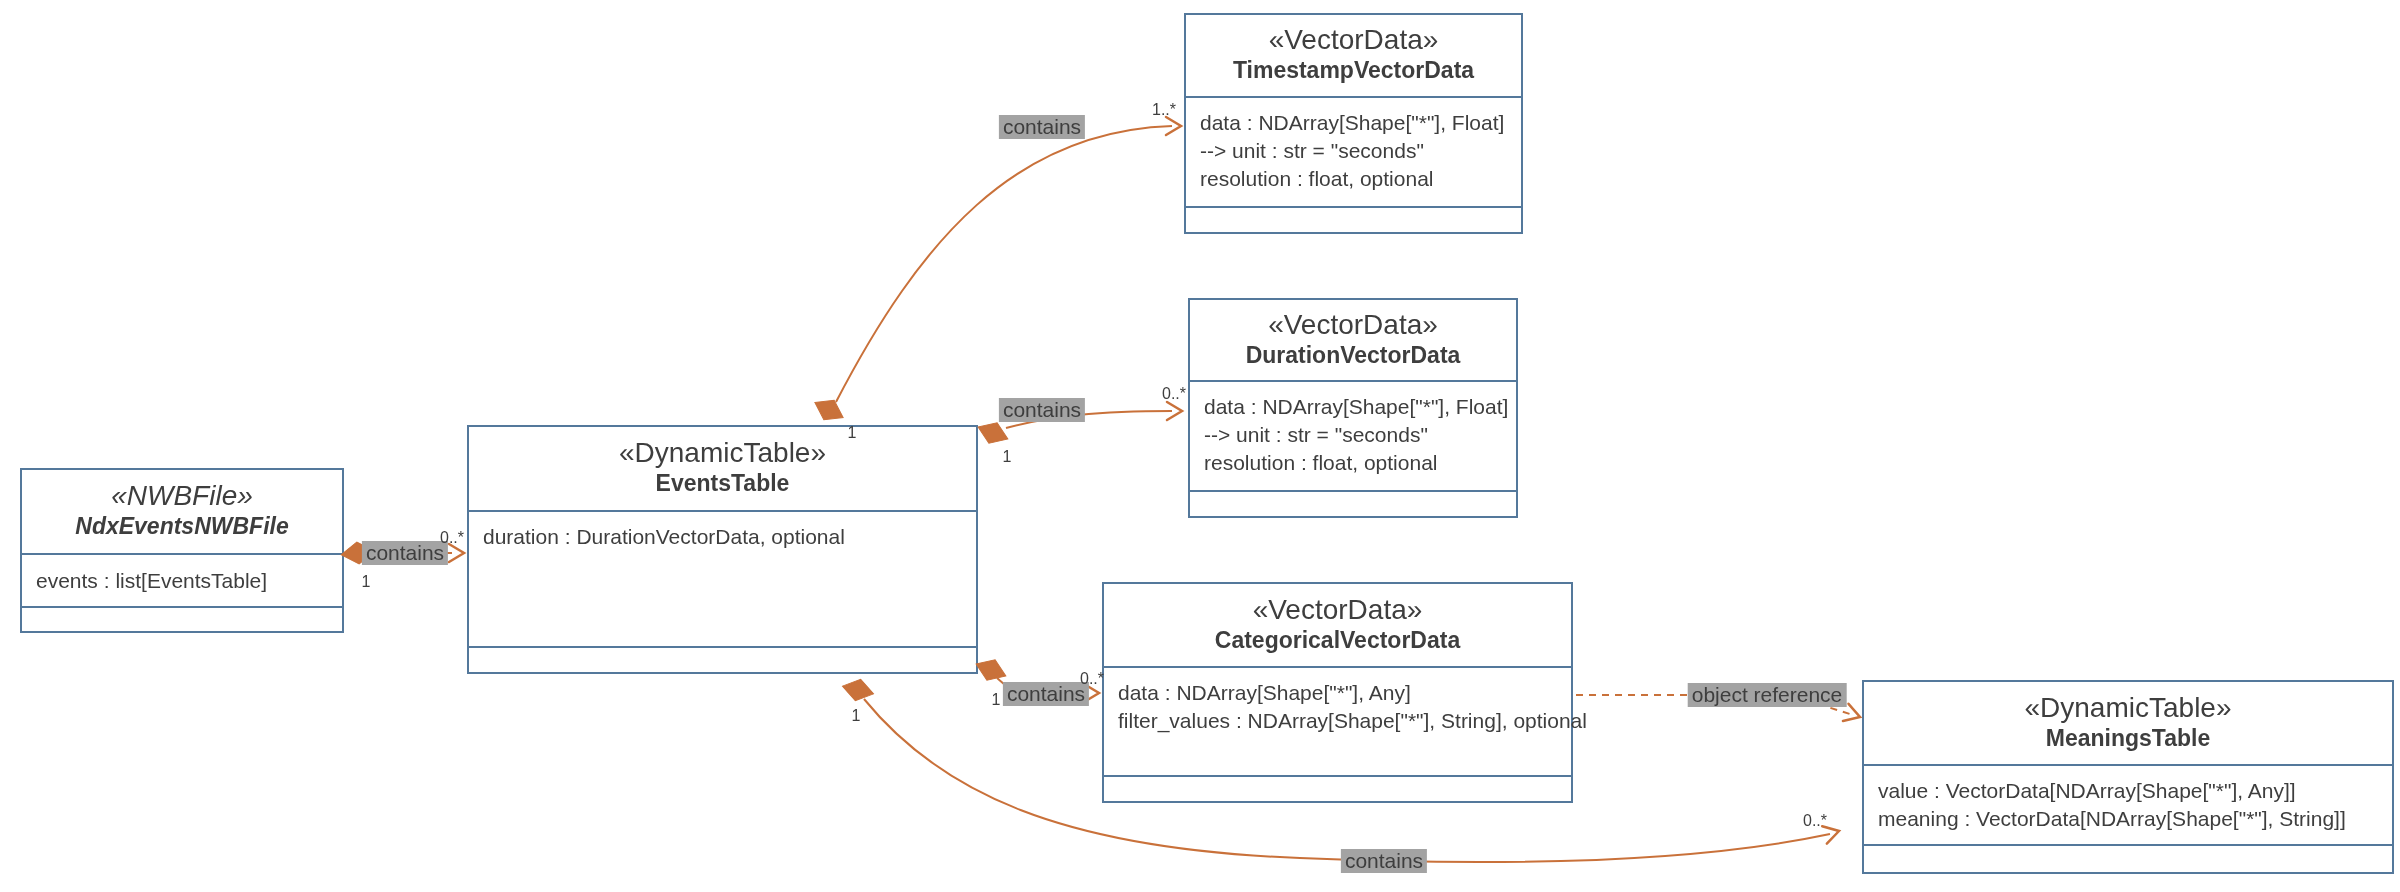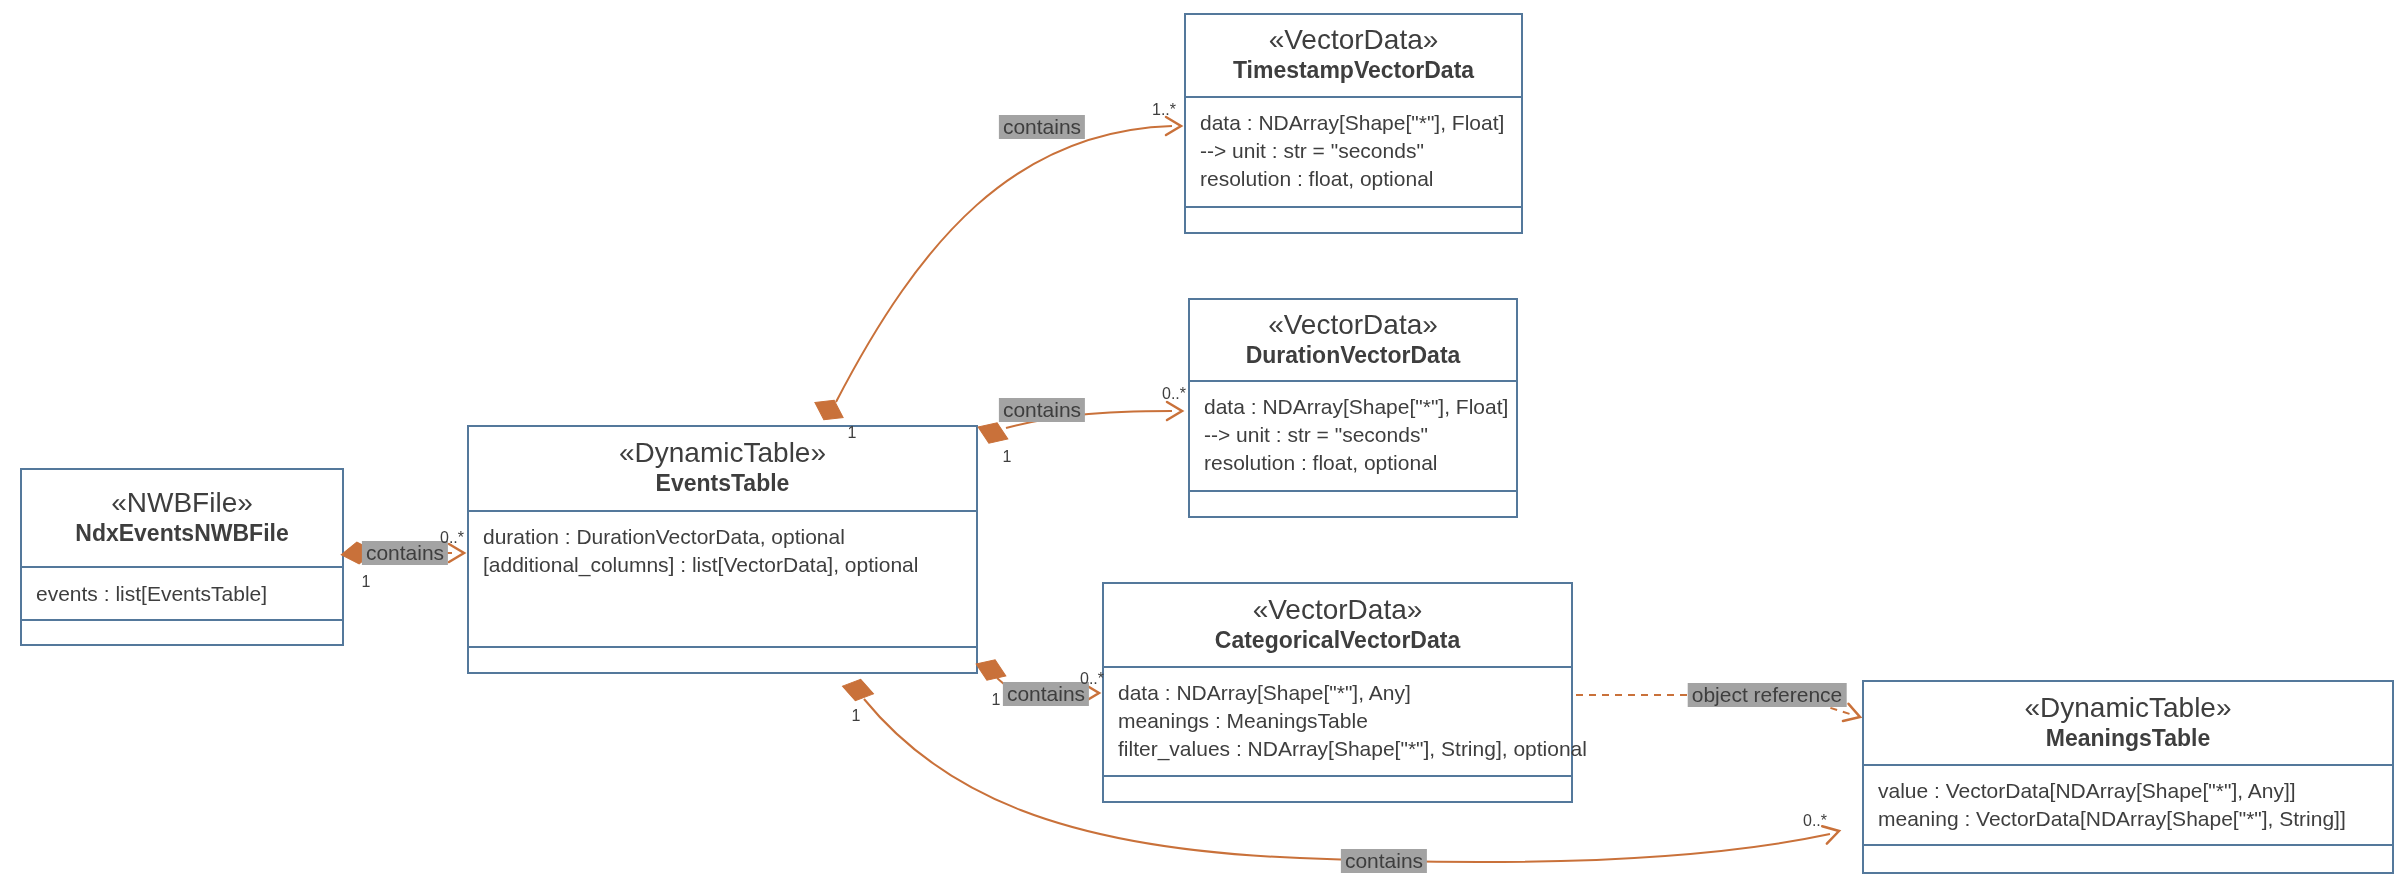--- a/index.html
+++ b/index.html
@@ -32,38 +32,37 @@
     position:absolute;transform:translate(-50%,-50%);font-size:16px;line-height:17px;
     background:transparent;white-space:nowrap;color:#3e3e3e;
   }
 </style>
 </head>
 <body>
 
 <div class="canvas">
 
   <div class="uml-class" style="left:20px;top:468px;width:324px;">
-    <div class="uml-header" style="height:96px;">
+    <div class="uml-header" style="height:83px;font-style:italic;">
       <div class="stereotype">«NWBFile»</div>
       <div class="classname">NdxEventsNWBFile</div>
     </div>
     <div class="uml-attrs center-one" style="height:53px;">
         <div class="attr-line">events : list[EventsTable]</div>
       </div>
     <div class="uml-footer" style="height:25px;"></div>
   </div>
 
   <div class="uml-class" style="left:467px;top:425px;width:511px;">
     <div class="uml-header" style="height:83px;">
       <div class="stereotype">«DynamicTable»</div>
       <div class="classname">EventsTable</div>
     </div>
     <div class="uml-attrs" style="height:136px;">
         <div class="attr-line">duration : DurationVectorData, optional</div>
-        <div class="attr-line">[additional_columns] : list[VectorData], optional</div>
       </div>
     <div class="uml-footer" style="height:26px;"></div>
   </div>
 
   <div class="uml-class" style="left:1184px;top:13px;width:339px;">
     <div class="uml-header" style="height:81px;">
       <div class="stereotype">«VectorData»</div>
       <div class="classname">TimestampVectorData</div>
     </div>
     <div class="uml-attrs" style="height:110px;">
@@ -87,21 +86,20 @@
     <div class="uml-footer" style="height:26px;"></div>
   </div>
 
   <div class="uml-class" style="left:1102px;top:582px;width:471px;">
     <div class="uml-header" style="height:82px;">
       <div class="stereotype">«VectorData»</div>
       <div class="classname">CategoricalVectorData</div>
     </div>
     <div class="uml-attrs" style="height:109px;">
         <div class="attr-line">data : NDArray[Shape["*"], Any]</div>
-        <div class="attr-line">meanings : MeaningsTable</div>
         <div class="attr-line">filter_values : NDArray[Shape["*"], String], optional</div>
       </div>
     <div class="uml-footer" style="height:26px;"></div>
   </div>
 
   <div class="uml-class" style="left:1862px;top:680px;width:532px;">
     <div class="uml-header" style="height:82px;">
       <div class="stereotype">«DynamicTable»</div>
       <div class="classname">MeaningsTable</div>
     </div>

